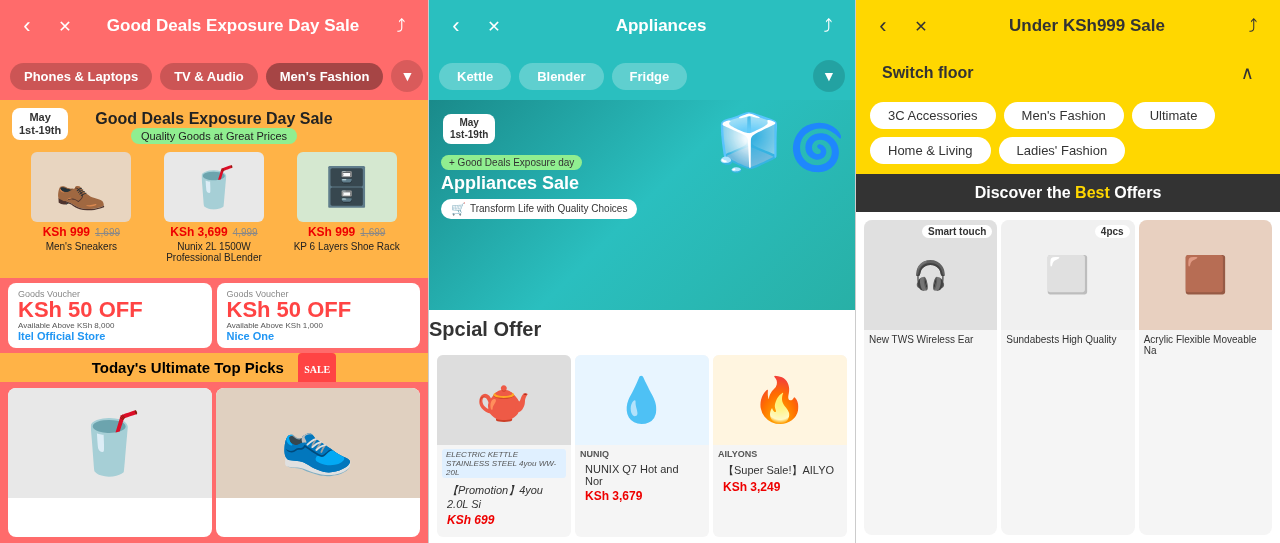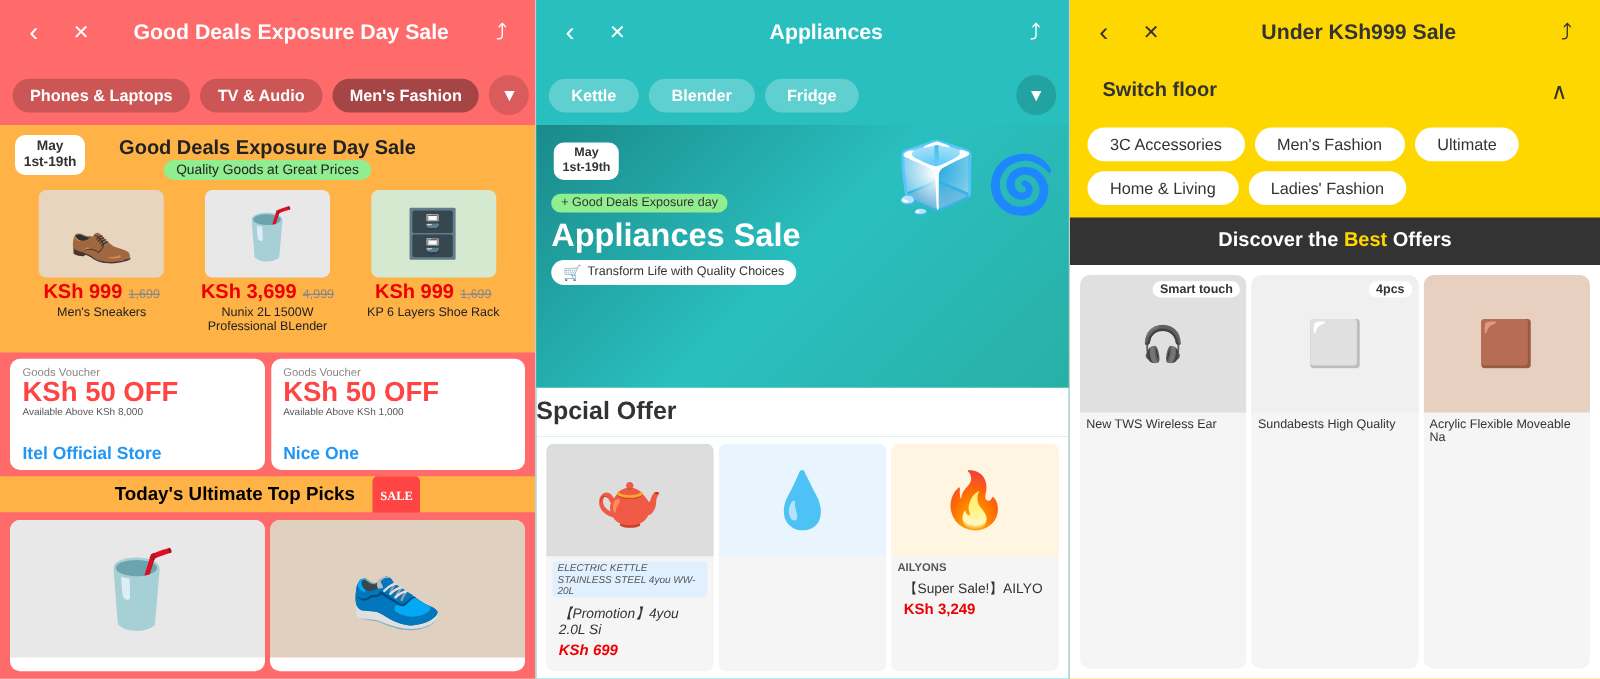--- a/index.html
+++ b/index.html
@@ -197,21 +197,21 @@
       height: 70px;
       background: #ccc;
       border-radius: 6px;
       display: flex;
       align-items: center;
       justify-content: center;
       overflow: hidden;
     }
 
     .product-price-now {
-      font-size: 16px;
+      font-size: 12px;
       font-weight: bold;
       color: #e00;
     }
     .product-price-old {
       font-size: 10px;
       color: #888;
       text-decoration: line-through;
     }
     .product-name {
       font-size: 10px;
@@ -248,24 +248,23 @@
       color: #ff4444;
       line-height: 1;
     }
 
     .voucher-condition {
       font-size: 8px;
       color: #555;
     }
 
     .voucher-store {
-      font-size: 14px;
+      font-size: 11px;
       color: #2196F3;
       font-weight: bold;
-      margin-top: 20px;
     }
 
     
     .section-title {
       background: #ffb347;
       text-align: center;
       font-size: 15px;
       font-weight: 900;
       padding: 6px 0;
       flex-shrink: 0;
@@ -335,21 +334,21 @@
       background: #90ee90;
       color: #333;
       font-size: 10px;
       padding: 2px 8px;
       border-radius: 10px;
       display: inline-block;
       margin-top: 35px;
     }
 
     .banner-2-title {
-      font-size: 26px;
+      font-size: 18px;
       font-weight: 900;
       color: white;
       margin-top: 4px;
       line-height: 1.1;
     }
 
     .banner-2-subtitle {
       background: white;
       color: #333;
       font-size: 10px;
@@ -662,20 +661,25 @@
       <div style="padding:4px 5px 0; display:flex; flex-direction:column; gap:1px;font-style:italic;">
         <div style="font-size:8px; color:#555; background:#e0f0ff; padding:1px 4px; border-radius:3px;">ELECTRIC KETTLE STAINLESS STEEL 4you WW-20L</div>
         <div class="product-card-3-name">【Promotion】4you 2.0L Si</div>
         <div class="product-card-3-price">KSh 699</div>
       </div>
     </div>
     <div class="product-card-3">
       <div class="product-card-3-img" style="background:#e8f5ff;">
         <span style="font-size:44px;">💧</span>
       </div>
+      <div style="padding:4px 5px 0;">
+        <div style="font-size:9px; color:#555; font-weight:bold;">NUNIQ</div>
+        <div class="product-card-3-name">NUNIX Q7 Hot and Nor</div>
+        <div class="product-card-3-price">KSh 3,679</div>
+      </div>
     </div>
     <div class="product-card-3">
       <div class="product-card-3-img" style="background:#fff5e0;">
         <span style="font-size:44px;">🔥</span>
       </div>
       <div style="padding:4px 5px 0;">
         <div style="font-size:9px; color:#555; font-weight:bold;">AILYONS</div>
         <div class="product-card-3-name">【Super Sale!】AILYO</div>
         <div class="product-card-3-price">KSh 3,249</div>
       </div>

